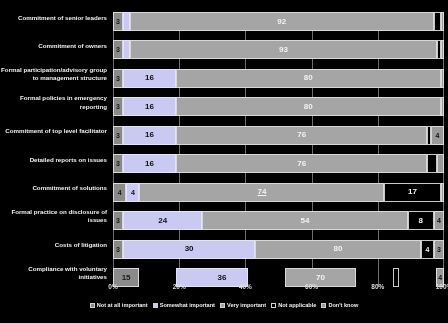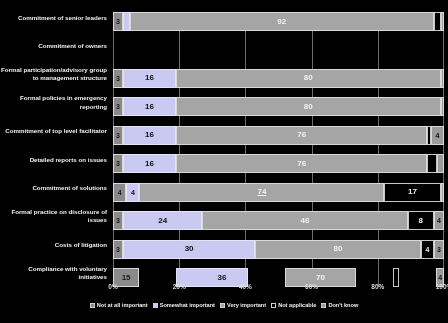--- a/index.html
+++ b/index.html
@@ -64,20 +64,31 @@
         <div class="seg s0 tiny" style="width: 3%;">
           <span>3</span>
         </div>
         <div class="seg s1" style="width: 2%;"></div>
         <div class="seg s2" style="width: 92%;">
           <span>92</span>
         </div>
         <div class="seg s3" style="width: 2%;"></div>
         <div class="seg s4" style="width: 1%;"></div>
       </div>
+      <div class="row" style="top: 28.4444px; width: 100%;">
+        <div class="seg s0 tiny" style="width: 3%;">
+          <span>3</span>
+        </div>
+        <div class="seg s1" style="width: 2%;"></div>
+        <div class="seg s2" style="width: 93%;">
+          <span>93</span>
+        </div>
+        <div class="seg s3" style="width: 1%;"></div>
+        <div class="seg s4" style="width: 1%;"></div>
+      </div>
       <div class="row" style="top: 56.8889px; width: 100%;">
         <div class="seg s0 tiny" style="width: 3%;">
           <span>3</span>
         </div>
         <div class="seg s1" style="width: 16%;">
           <span>16</span>
         </div>
         <div class="seg s2" style="width: 80%;">
           <span>80</span>
         </div>
@@ -139,21 +150,21 @@
         <div class="seg s4" style="width: 1%;"></div>
       </div>
       <div class="row" style="top: 199.111px; width: 100%;">
         <div class="seg s0 tiny" style="width: 3%;">
           <span>3</span>
         </div>
         <div class="seg s1" style="width: 24%;">
           <span>24</span>
         </div>
         <div class="seg s2" style="width: 62%;">
-          <span>46</span>
+          <span>54</span>
         </div>
         <div class="seg s3" style="width: 8%;">
           <span>8</span>
         </div>
         <div class="seg s4 tiny" style="width: 3%;">
           <span>4</span>
         </div>
       </div>
       <div class="row" style="top: 227.556px; width: 100%;">
         <div class="seg s0 tiny" style="width: 3%;">

